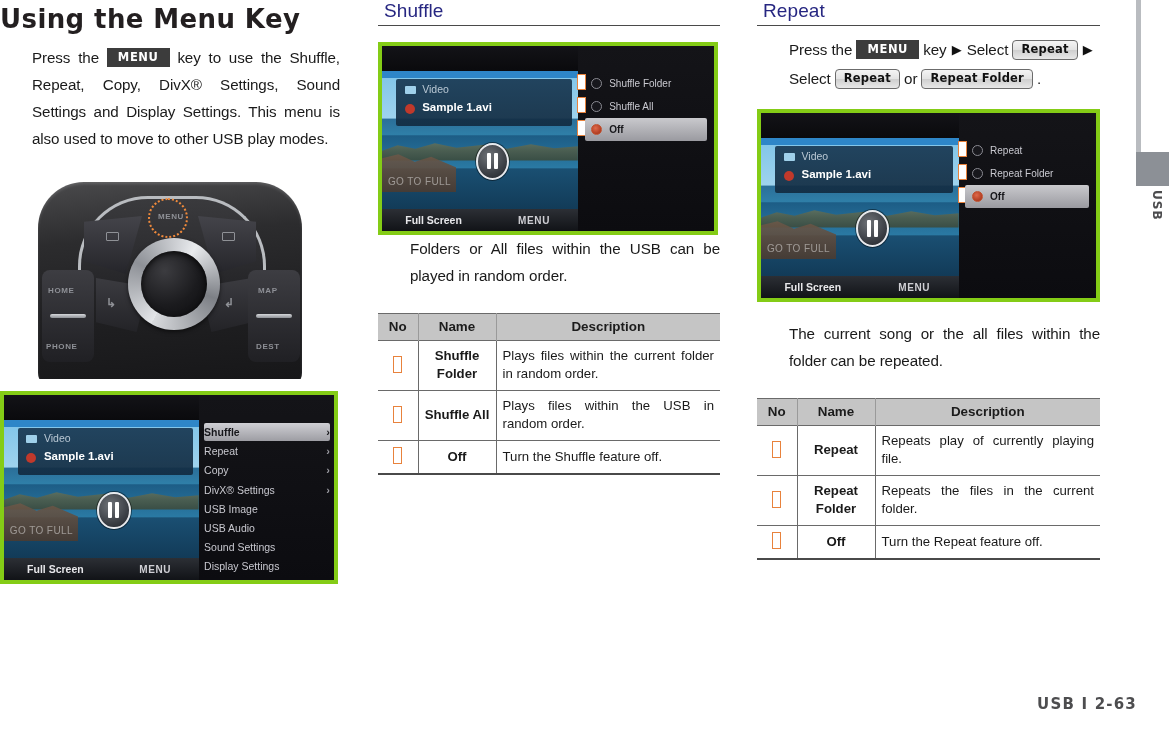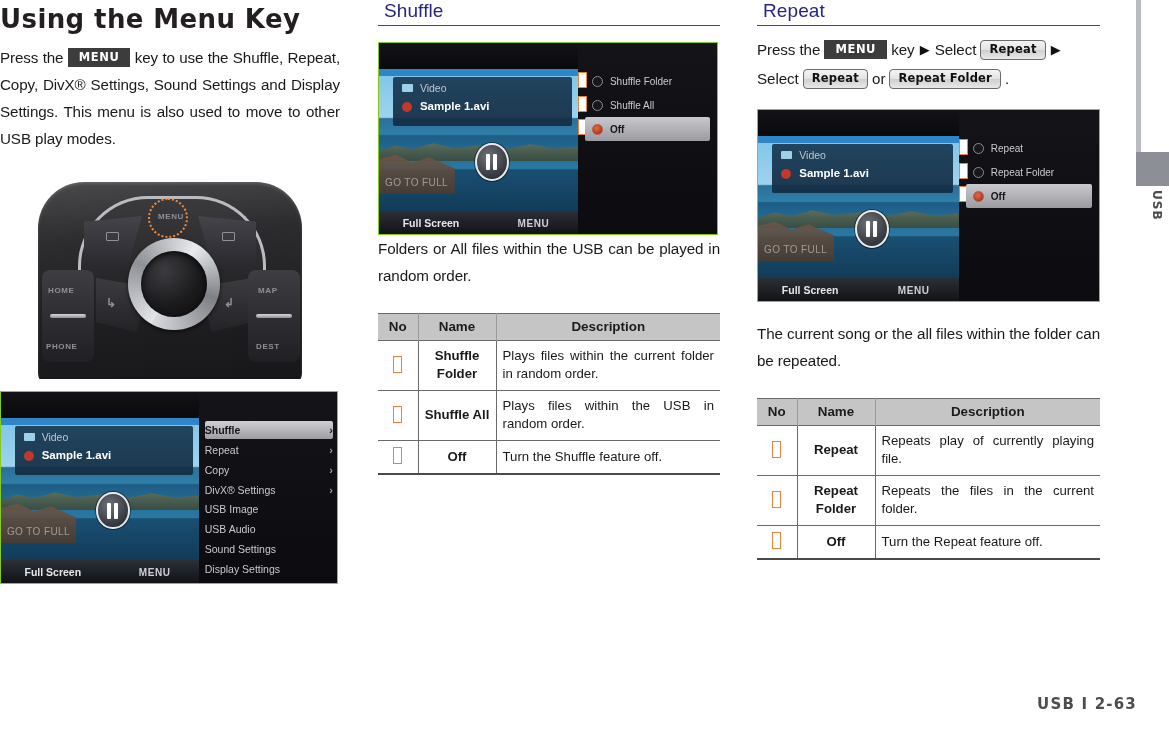--- a/index.html
+++ b/index.html
@@ -29,20 +29,21 @@
     margin-bottom: 10px;
   }
 
   
   .body-text {
     font-size: 15.2px;
     line-height: 27px;
     text-align: justify;
     color: #1a1a1a;
     letter-spacing: -0.1px;
+    padding-left: 32px;
   }
   .body-text.nojust { text-align: left; }
 
   
   .keychip {
     display: inline-block;
     background: #3c3c3c;
     color: #ffffff;
     font-family: "DejaVu Sans", sans-serif;
     font-weight: bold;
@@ -131,21 +132,21 @@
     border: 1.6px solid #e8823c;
     background: #fff;
     vertical-align: -3px;
   }
 
   
   .shot {
     position: relative;
     background: #0a0a0c;
     overflow: hidden;
-    border: 1px solid #84cc16;
+    border: 4px solid #84cc16;
   }
   .shot .titlebar {
     position: absolute; left: 0; top: 0; right: 0; height: 13.5%;
     background: linear-gradient(180deg,#131317 0%, #0a0a0d 100%);
   }
   .shot .tb-badge {
     position: absolute; left: 3.2%; top: 31%;
     width: 5.5%; height: 32%;
     background: linear-gradient(180deg,#d85a2a,#8e2f12);
     border-radius: 1.5px;

